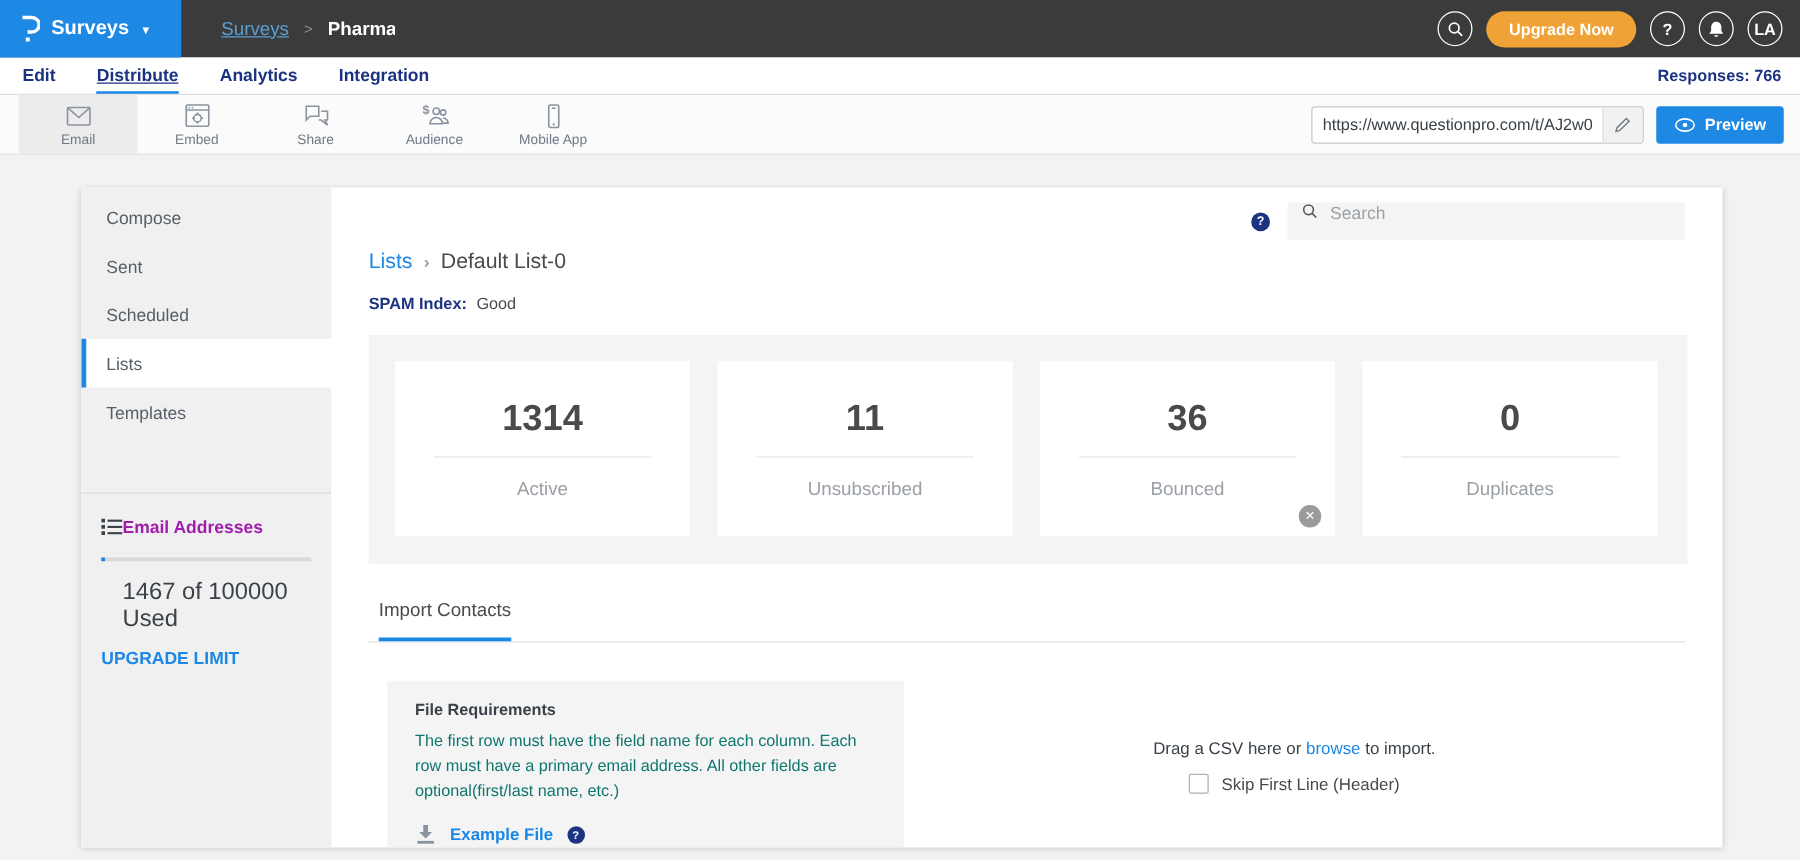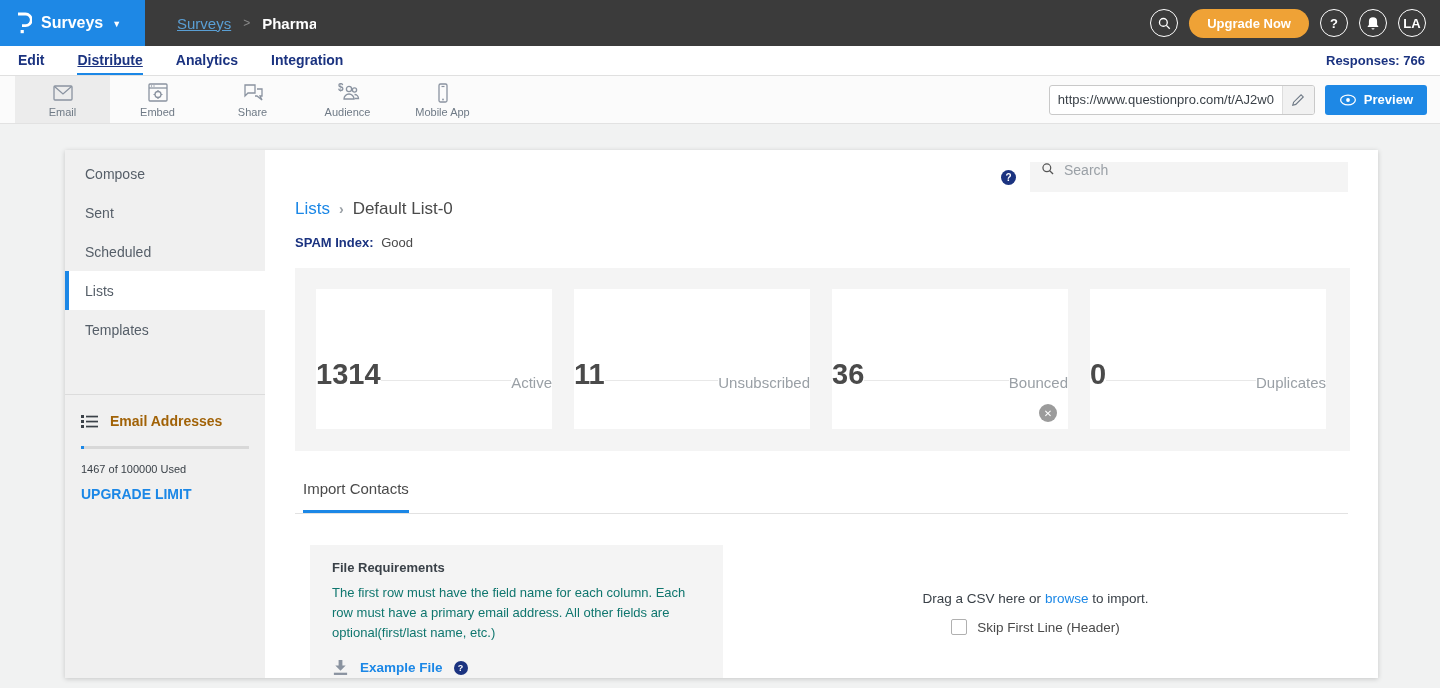--- a/index.html
+++ b/index.html
@@ -36,44 +36,44 @@
 
   
   .page { position:relative; height:564px; background:#f1f2f2; }
   .card { position:absolute; left:65px; top:26px; width:1313px; height:528px; background:#fff; box-shadow:0 1px 5px rgba(0,0,0,0.18); display:flex; overflow:hidden; }
 
   
   .sidebar { width:200px; background:#f0f0f0; padding-top:4px; flex-shrink:0; }
   .side-item { height:39px; display:flex; align-items:center; padding-left:16px; font-size:14px; color:#555e68; border-left:4px solid transparent; cursor:pointer; }
   .side-item.active { background:#fff; border-left-color:#1b87e6; }
   .email-section { margin-top:45px; border-top:1px solid #dcdcdc; padding:18px 16px 0 16px; }
-  .email-header { display:flex; align-items:center; gap:12px; font-size:14px; font-weight:700; color:#a16207; }
+  .email-header { display:flex; align-items:center; font-size:14px; font-weight:700; color:#a21caf; }
   .progress { margin-top:17px; height:3px; background:#d8d8d8; }
   .progress-fill { height:100%; width:2%; background:#1b87e6; }
-  .usage { margin-top:14px; font-size:11px; color:#3a4148; }
+  .usage { margin-top:14px; font-size:19px; color:#3a4148;margin-left:17px; }
   .upgrade-link { display:inline-block; margin-top:11px; font-size:14px; font-weight:600; color:#1b87e6; text-decoration:none; }
 
   
   .main { flex:1; position:relative; padding:0 30px; overflow:hidden; }
   .main-top { display:flex; justify-content:flex-end; align-items:center; gap:14px; padding-top:12px; }
   .search-box { width:318px; height:30px; background:#f4f4f4; display:flex; align-items:flex-start; padding:0 11px; gap:9px; }
   .search-input { flex:1; border:none; outline:none; background:transparent; font-size:14px; color:#3a4148; font-family:"Liberation Sans",sans-serif; }
   .search-input::placeholder { color:#9aa0a6; }
   .q-circle { width:15px; height:15px; border-radius:50%; background:#1b3380; color:#fff; font-size:10px; font-weight:700; display:flex; align-items:center; justify-content:center; flex-shrink:0; }
 
   .bc-row { margin-top:7px; display:flex; align-items:center; }
   .bc-parent { font-size:17px; font-weight:500; color:#1b87e6; text-decoration:none; }
   .bc-sep { color:#9aa0a6; margin:0 9px; font-size:14px; font-weight:700; }
   .bc-current { font-size:17px; font-weight:500; color:#4a4a4a; }
   .spam-row { margin-top:16px; font-size:13px; }
   .spam-label { color:#1b3380; font-weight:600; }
   .spam-value { color:#4a4a4a; margin-left:4px; }
 
   .stats-panel { margin-top:18px; width:1055px; height:183px; background:#f4f4f4; display:flex; gap:22px; padding:21px; }
-  .stat-card { width:236px; height:140px; background:#fff; display:flex; flex-direction:row; align-items:center; padding-top:30px; position:relative; }
+  .stat-card { width:236px; height:140px; background:#fff; display:flex; flex-direction:column; align-items:center; padding-top:30px; position:relative; }
   .stat-value { font-size:29px; font-weight:700; color:#4a4a4a; }
   .stat-divider { width:174px; height:1px; background:#e8e8e8; margin-top:13px; }
   .stat-label { margin-top:17px; font-size:15px; color:#9aa0a6; }
   .stat-dismiss { position:absolute; right:11px; bottom:7px; width:18px; height:18px; border-radius:50%; background:#9b9b9b; color:#fff; font-size:10px; font-weight:700; display:flex; align-items:center; justify-content:center; cursor:pointer; }
 
   .contact-tabs { margin-top:29px; display:flex; gap:30px; border-bottom:1px solid #e2e2e2; padding-left:8px; }
   .ctab { font-size:15px; color:#4a4a4a; padding-bottom:13px; border-bottom:3px solid transparent; cursor:pointer; }
   .ctab.active { border-bottom-color:#1b87e6; }
 
   .import-panel { display:flex; margin-top:31px; }

